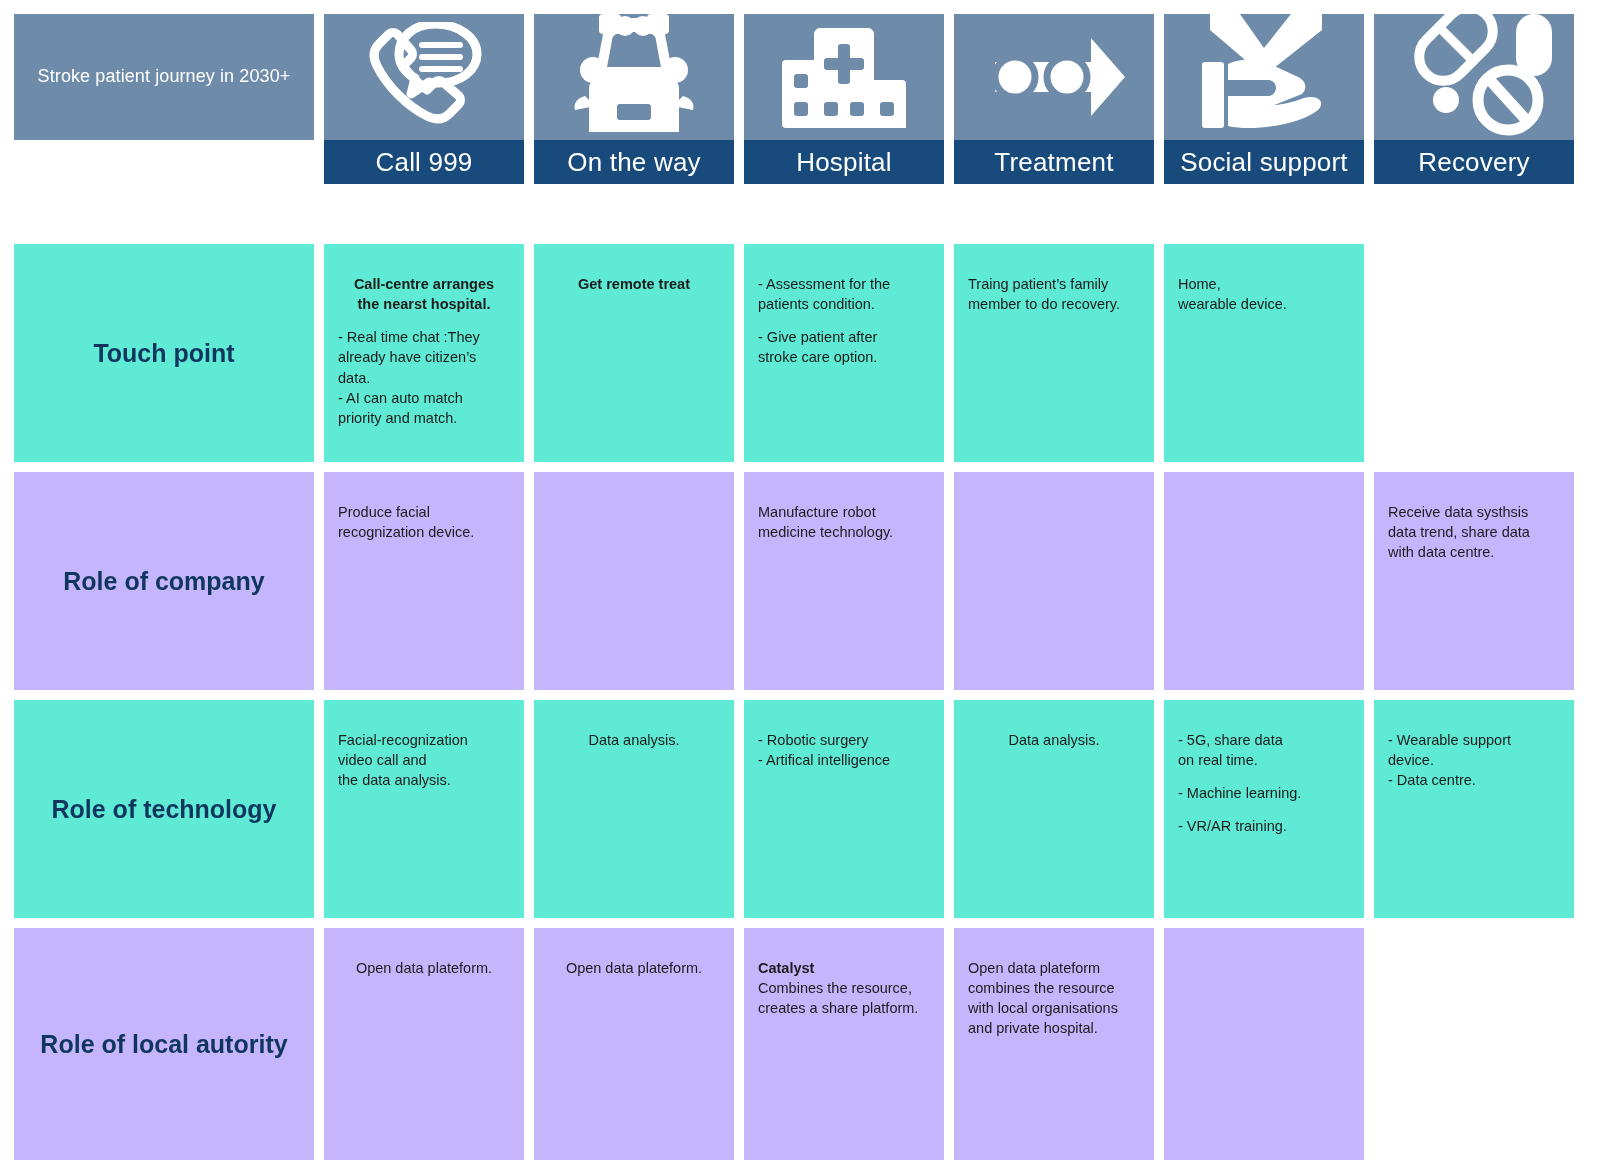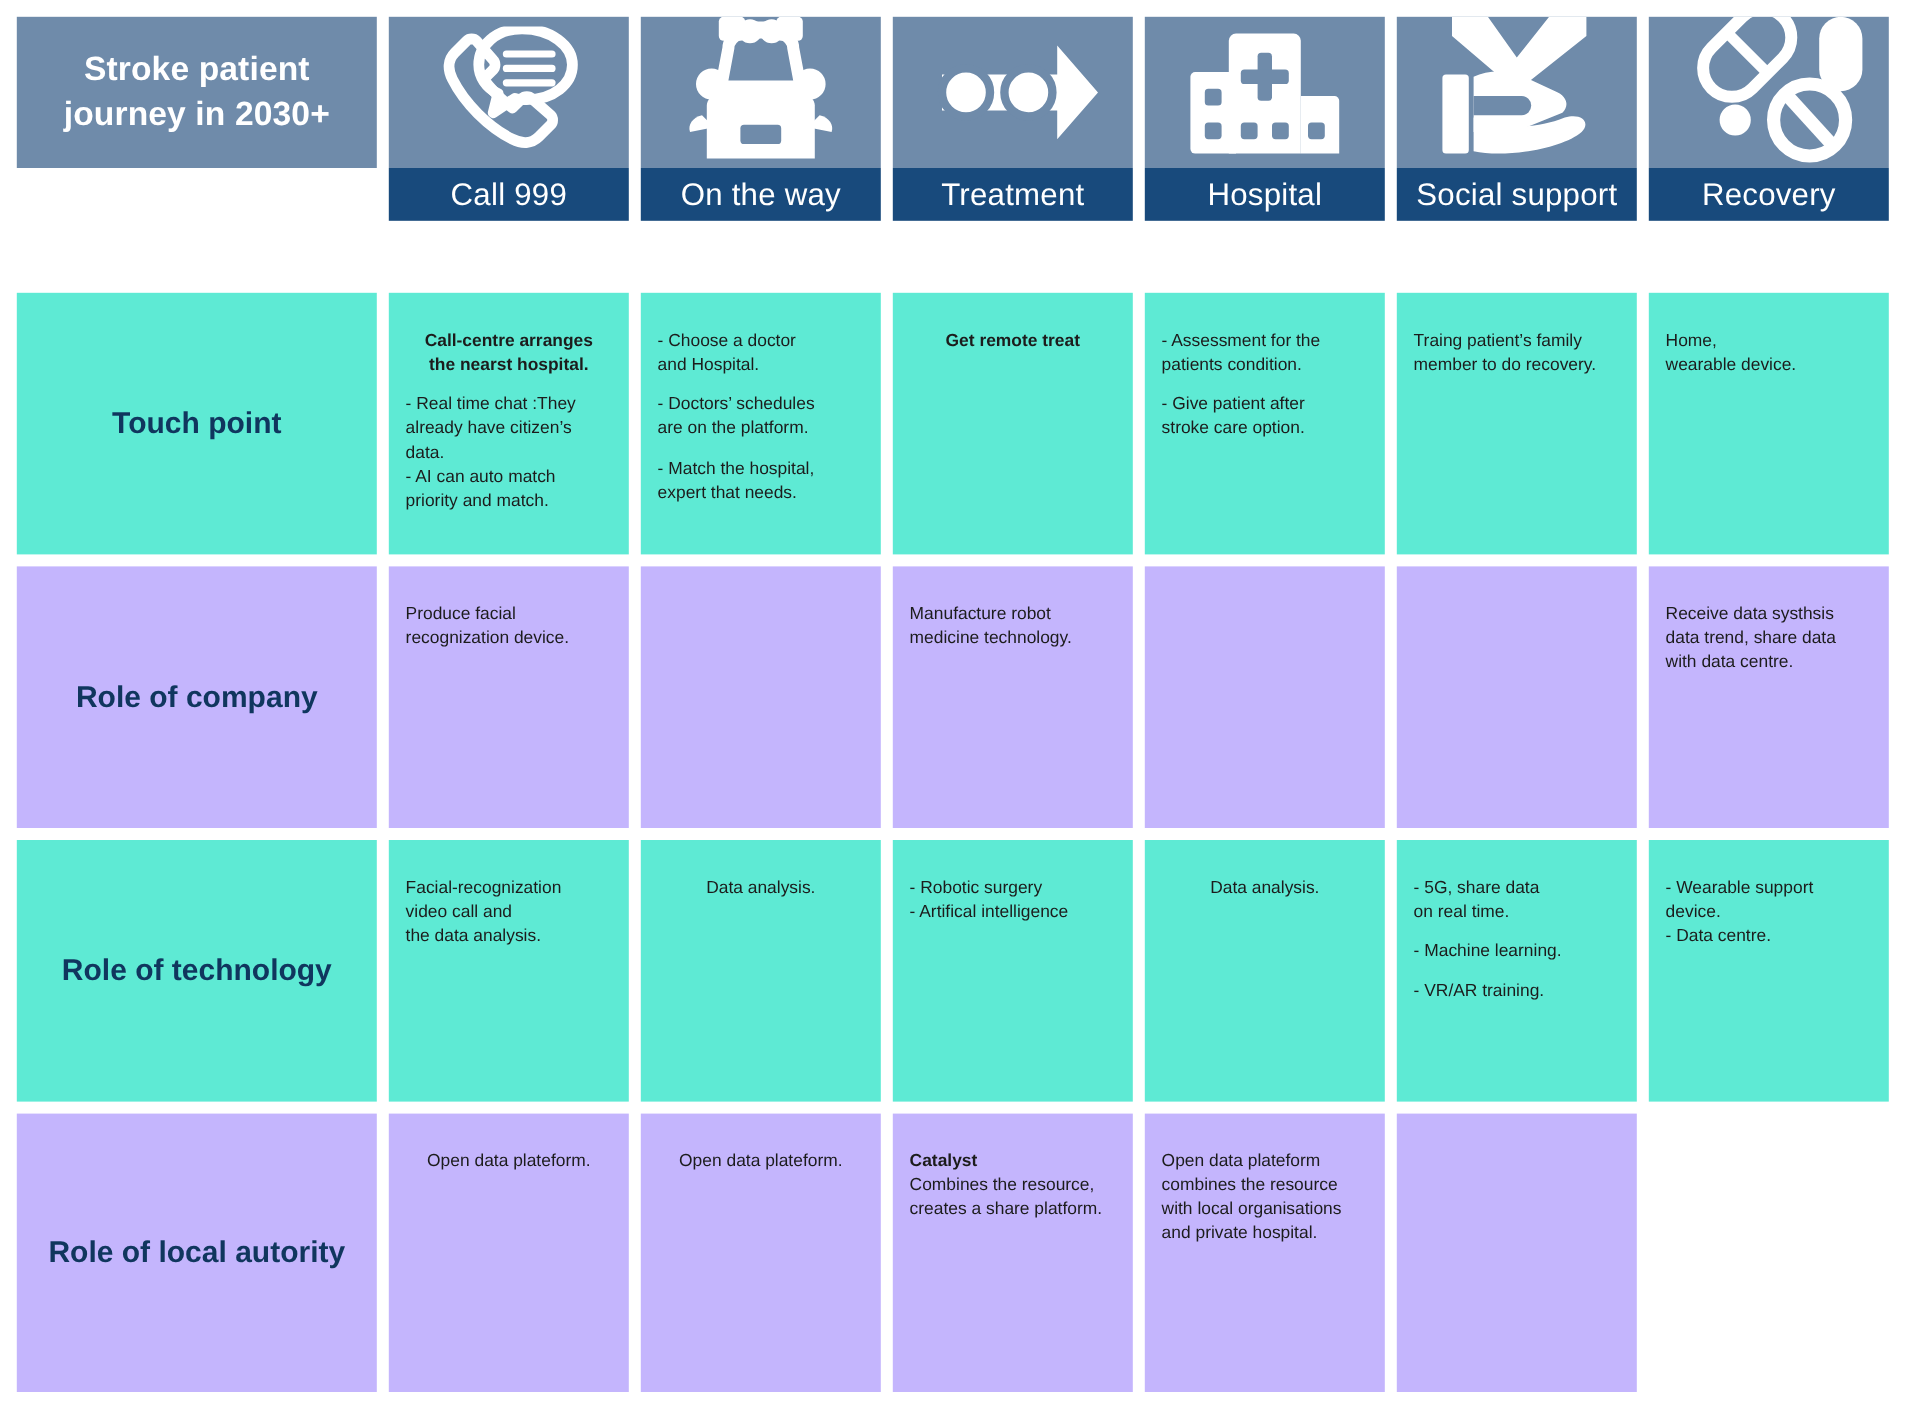--- a/index.html
+++ b/index.html
@@ -36,22 +36,22 @@
     width: 300px;
     height: 126px;
     background: #6f8baa;
     display: flex;
     align-items: center;
     justify-content: center;
     flex: 0 0 auto;
   }
   .title-text {
     color: #ffffff;
-    font-size: 28px;
-    font-weight: bold;
+    font-size: 18px;
+    font-weight: normal;
     line-height: 1.32;
     text-align: center;
     letter-spacing: 0.1px;
     padding: 0 12px;
   }
 
   .stage {
     width: 200px;
     flex: 0 0 auto;
     display: flex;
@@ -179,54 +179,54 @@
             <rect x="58" y="90" width="34" height="16" rx="3" fill="#6f8baa"></rect>
           </svg>
         </span>
       </div>
       <div class="stage-label">On the way</div>
     </div>
 
     <div class="stage">
       <div class="stage-icon">
         <span>
-          <svg width="150" height="90" viewBox="0 0 150 90" fill="none">
-            <path d="M16 30 h96 v-24 l34 39 l-34 39 v-24 h-96 z" fill="#ffffff"></path>
-            <circle cx="36" cy="45" r="20" fill="#ffffff"></circle>
-            <circle cx="36" cy="45" r="20" stroke="#6f8baa" stroke-width="7" fill="#ffffff"></circle>
-            <circle cx="88" cy="45" r="20" stroke="#6f8baa" stroke-width="7" fill="#ffffff"></circle>
-          </svg>
-        </span>
-      </div>
-      <div class="stage-label">Treatment</div>
-    </div>
-
-    <div class="stage">
-      <div class="stage-icon">
-        <span>
           <svg width="140" height="110" viewBox="0 0 140 110" fill="none">
             <path d="M46 6 h48 a6 6 0 0 1 6 6 v94 h-60 v-94 a6 6 0 0 1 6 -6 z" fill="#ffffff"></path>
             <path d="M12 38 h34 v68 h-34 a4 4 0 0 1 -4 -4 v-60 a4 4 0 0 1 4 -4 z" fill="#ffffff"></path>
             <path d="M100 58 h28 a4 4 0 0 1 4 4 v44 h-32 z" fill="#ffffff"></path>
             <rect x="64" y="22" width="12" height="40" rx="3" fill="#6f8baa"></rect>
             <rect x="64" y="22" width="12" height="40" rx="3" fill="#6f8baa" transform="rotate(90 70 42)"></rect>
             <rect x="20" y="52" width="14" height="14" rx="3" fill="#6f8baa"></rect>
             <rect x="20" y="80" width="14" height="14" rx="3" fill="#6f8baa"></rect>
             <rect x="50" y="80" width="14" height="14" rx="3" fill="#6f8baa"></rect>
             <rect x="76" y="80" width="14" height="14" rx="3" fill="#6f8baa"></rect>
             <rect x="106" y="80" width="14" height="14" rx="3" fill="#6f8baa"></rect>
           </svg>
         </span>
       </div>
       <div class="stage-label">Hospital</div>
     </div>
 
     <div class="stage">
       <div class="stage-icon">
         <span>
+          <svg width="150" height="90" viewBox="0 0 150 90" fill="none">
+            <path d="M16 30 h96 v-24 l34 39 l-34 39 v-24 h-96 z" fill="#ffffff"></path>
+            <circle cx="36" cy="45" r="20" fill="#ffffff"></circle>
+            <circle cx="36" cy="45" r="20" stroke="#6f8baa" stroke-width="7" fill="#ffffff"></circle>
+            <circle cx="88" cy="45" r="20" stroke="#6f8baa" stroke-width="7" fill="#ffffff"></circle>
+          </svg>
+        </span>
+      </div>
+      <div class="stage-label">Treatment</div>
+    </div>
+
+    <div class="stage">
+      <div class="stage-icon">
+        <span>
           <svg width="160" height="126" viewBox="0 0 160 126" fill="none">
             <path d="M46 -14 L80 34 L118 -14 L138 -14 L138 16 L80 62 L26 16 L26 -14 Z" fill="#ffffff"></path>
             <rect x="18" y="48" width="22" height="66" rx="3" fill="#ffffff"></rect>
             <path d="M44 50 C56 44 74 44 86 50 L112 62 C122 66 124 74 118 80 L78 96 L44 96 Z" fill="#ffffff"></path>
             <path d="M44 66 h40 a8 8 0 0 1 0 16 h-40 z" fill="#6f8baa"></path>
             <path d="M44 84 C60 92 90 96 120 84 C134 80 142 88 134 96 C118 110 70 118 44 112 Z" fill="#ffffff"></path>
           </svg>
         </span>
       </div>
       <div class="stage-label">Social support</div>
@@ -261,28 +261,20 @@
       <div class="cell">
         <p class="blk bold center">Call-centre arranges
 the nearst hospital.</p>
         <p class="blk">- Real time chat :They
   already have citizen’s
   data.
 - AI can auto match
   priority and match.</p>
       </div>
       <div class="cell">
-        <p class="blk">- Choose a doctor
-  and Hospital.</p>
-        <p class="blk">- Doctors’ schedules
-  are on the platform.</p>
-        <p class="blk">- Match the hospital,
-  expert that needs.</p>
-      </div>
-      <div class="cell">
         <p class="blk bold center">Get remote treat</p>
       </div>
       <div class="cell">
         <p class="blk">-  Assessment for the
     patients condition.</p>
         <p class="blk">-  Give patient after
     stroke care option.</p>
       </div>
       <div class="cell">
         <p class="blk">Traing patient’s family

